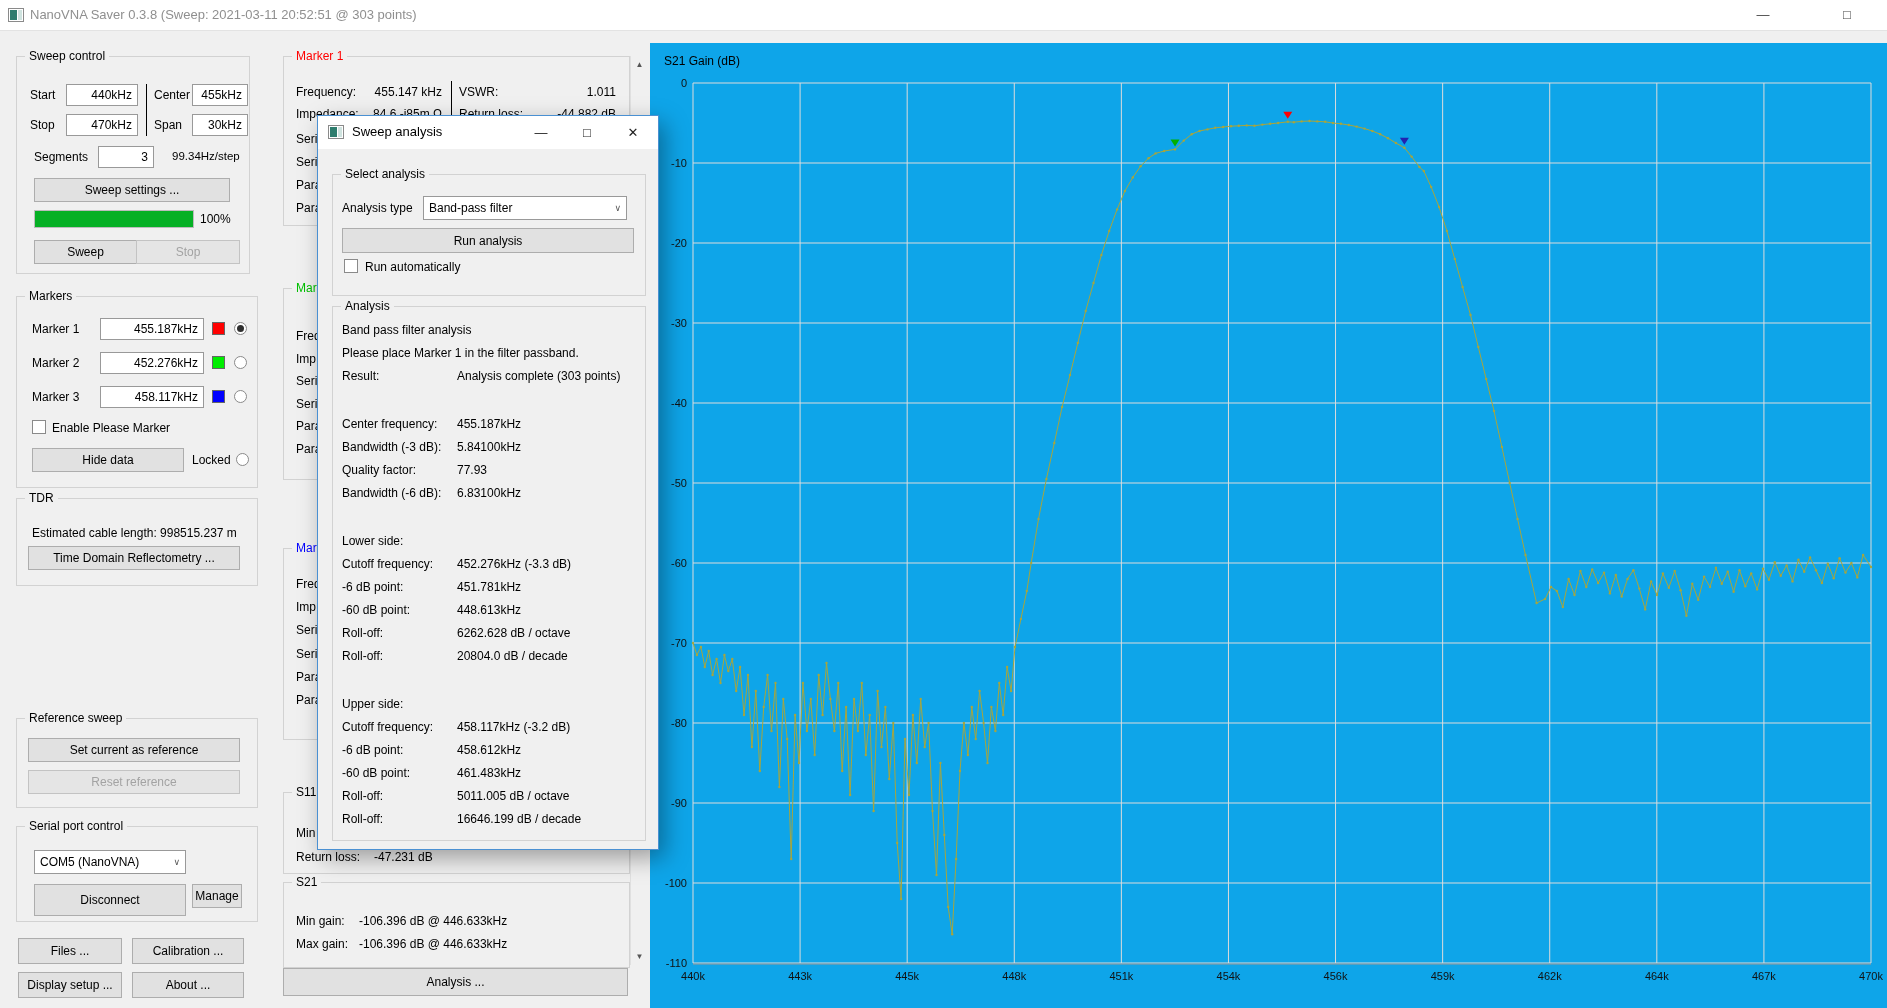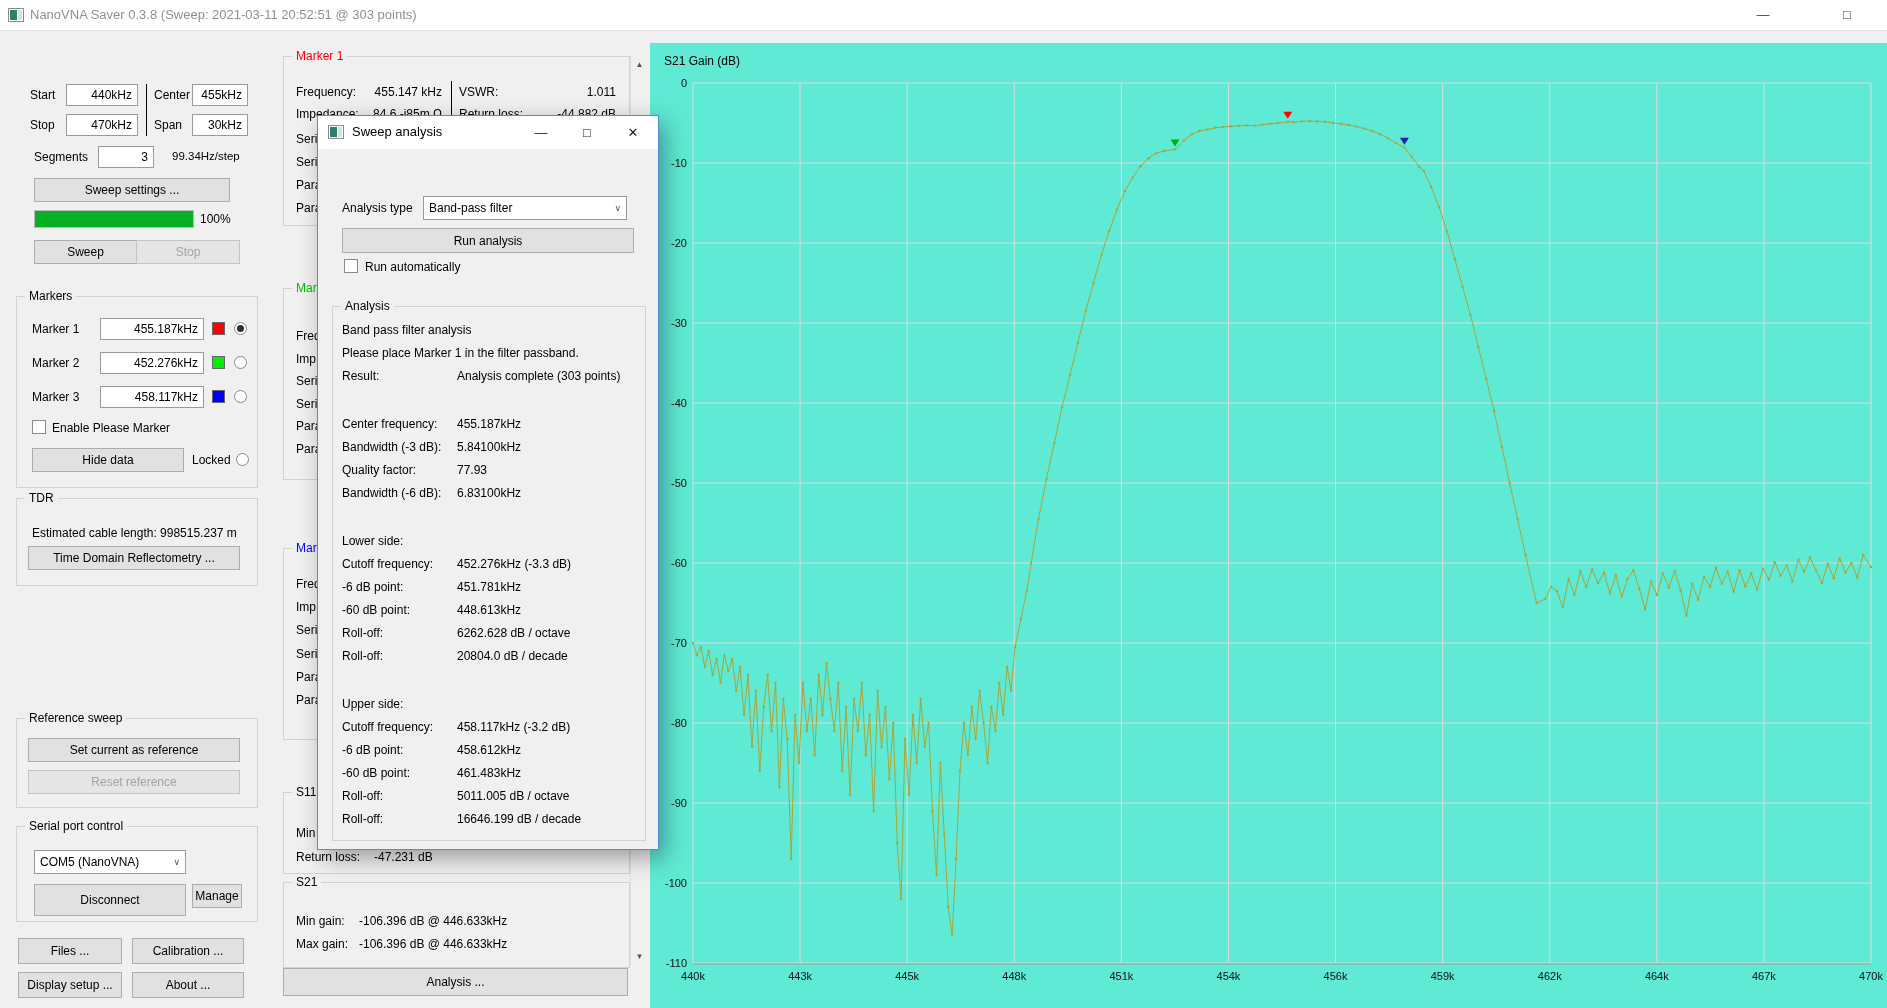--- a/index.html
+++ b/index.html
@@ -32,39 +32,42 @@
   
   #mscroll{position:absolute;background:#f0f0f0;border-left:1px solid #e0e0e0;}
   #mscroll .arr{position:absolute;left:0;width:17px;height:17px;text-align:center;color:#555;font-size:8px;line-height:17px;}
   
   #dialog{position:absolute;background:#f0f0f0;border:1px solid #4a90d2;box-shadow:6px 8px 22px rgba(0,0,0,0.35);z-index:10;}
   #dialog .dtitle{position:absolute;left:0;top:0;right:0;height:33px;background:#fff;}
   #dialog .dtitle .txt{position:absolute;left:34px;top:8px;font-size:13px;color:#000;}
   .dbtn{position:absolute;top:0;width:46px;height:33px;text-align:center;line-height:33px;color:#222;font-size:13px;}
   .dgb{position:absolute;border:1px solid #d2d2d2;}
   
-  #chartbox{position:absolute;left:650px;top:43px;width:1237px;height:965px;background:#5eead4;}
+  #chartbox{position:absolute;left:650px;top:43px;width:1237px;height:965px;background:#0ea5e9;}
 </style>
 </head>
 <body>
 
 <div id="win">
 
   <div id="titlebar">
     <svg class="abs" style="left:8px;top:7px" width="16" height="16">
       <rect x="0.5" y="1.5" width="15" height="13" fill="#ffffff" stroke="#8a8a8a"></rect>
       <rect x="2" y="3" width="7" height="10" fill="#2e7d6e"></rect>
       <rect x="10" y="3" width="4" height="10" fill="#cfe3df"></rect>
     </svg>
     <span class="apptitle">NanoVNA Saver 0.3.8 (Sweep: 2021-03-11 20:52:51 @ 303 points)</span>
     <div class="winbtn" style="left:1740px">—</div>
     <div class="winbtn" style="left:1824px">□</div>
     <div class="winbtn" style="left:1868px">✕</div>
   </div>
 
+  <div class="gb" style="left:16px;top:56px;width:232px;height:216px">
+    <span class="gb-label">Sweep control</span>
+  </div>
   <span class="lbl" style="left:30px;top:88px">Start</span>
   <div class="input" style="left:66px;top:84px;width:72px;height:22px">440kHz</div>
   <div class="abs" style="left:146px;top:84px;width:1px;height:52px;background:#000"></div>
   <span class="lbl" style="left:154px;top:88px">Center</span>
   <div class="input" style="left:192px;top:84px;width:56px;height:22px">455kHz</div>
   <span class="lbl" style="left:30px;top:118px">Stop</span>
   <div class="input" style="left:66px;top:114px;width:72px;height:22px">470kHz</div>
   <span class="lbl" style="left:154px;top:118px">Span</span>
   <div class="input" style="left:192px;top:114px;width:56px;height:22px">30kHz</div>
   <span class="lbl" style="left:34px;top:150px">Segments</span>
@@ -463,20 +466,23 @@
         <rect x="0.5" y="1.5" width="15" height="13" fill="#ffffff" stroke="#8a8a8a"></rect>
         <rect x="2" y="3" width="7" height="10" fill="#2e7d6e"></rect>
         <rect x="10" y="3" width="4" height="10" fill="#cfe3df"></rect>
       </svg>
       <span class="txt">Sweep analysis</span>
       <div class="dbtn" style="left:200px">—</div>
       <div class="dbtn" style="left:246px">□</div>
       <div class="dbtn" style="left:292px">✕</div>
     </div>
 
+    <div class="dgb" style="left:14px;top:58px;width:312px;height:120px">
+      <span class="gb-label">Select analysis</span>
+    </div>
     <span class="lbl" style="left:24px;top:85px">Analysis type</span>
     <div class="combo" style="left:105px;top:80px;width:204px;height:24px">
       <span>Band-pass filter</span>
       <span class="chev">∨</span>
     </div>
     <div class="btn" style="left:24px;top:112px;width:292px;height:25px">Run analysis</div>
     <div class="checkbox" style="left:26px;top:143px"></div>
     <span class="lbl" style="left:47px;top:144px">Run automatically</span>
 
     <div class="dgb" style="left:14px;top:190px;width:312px;height:533px">

